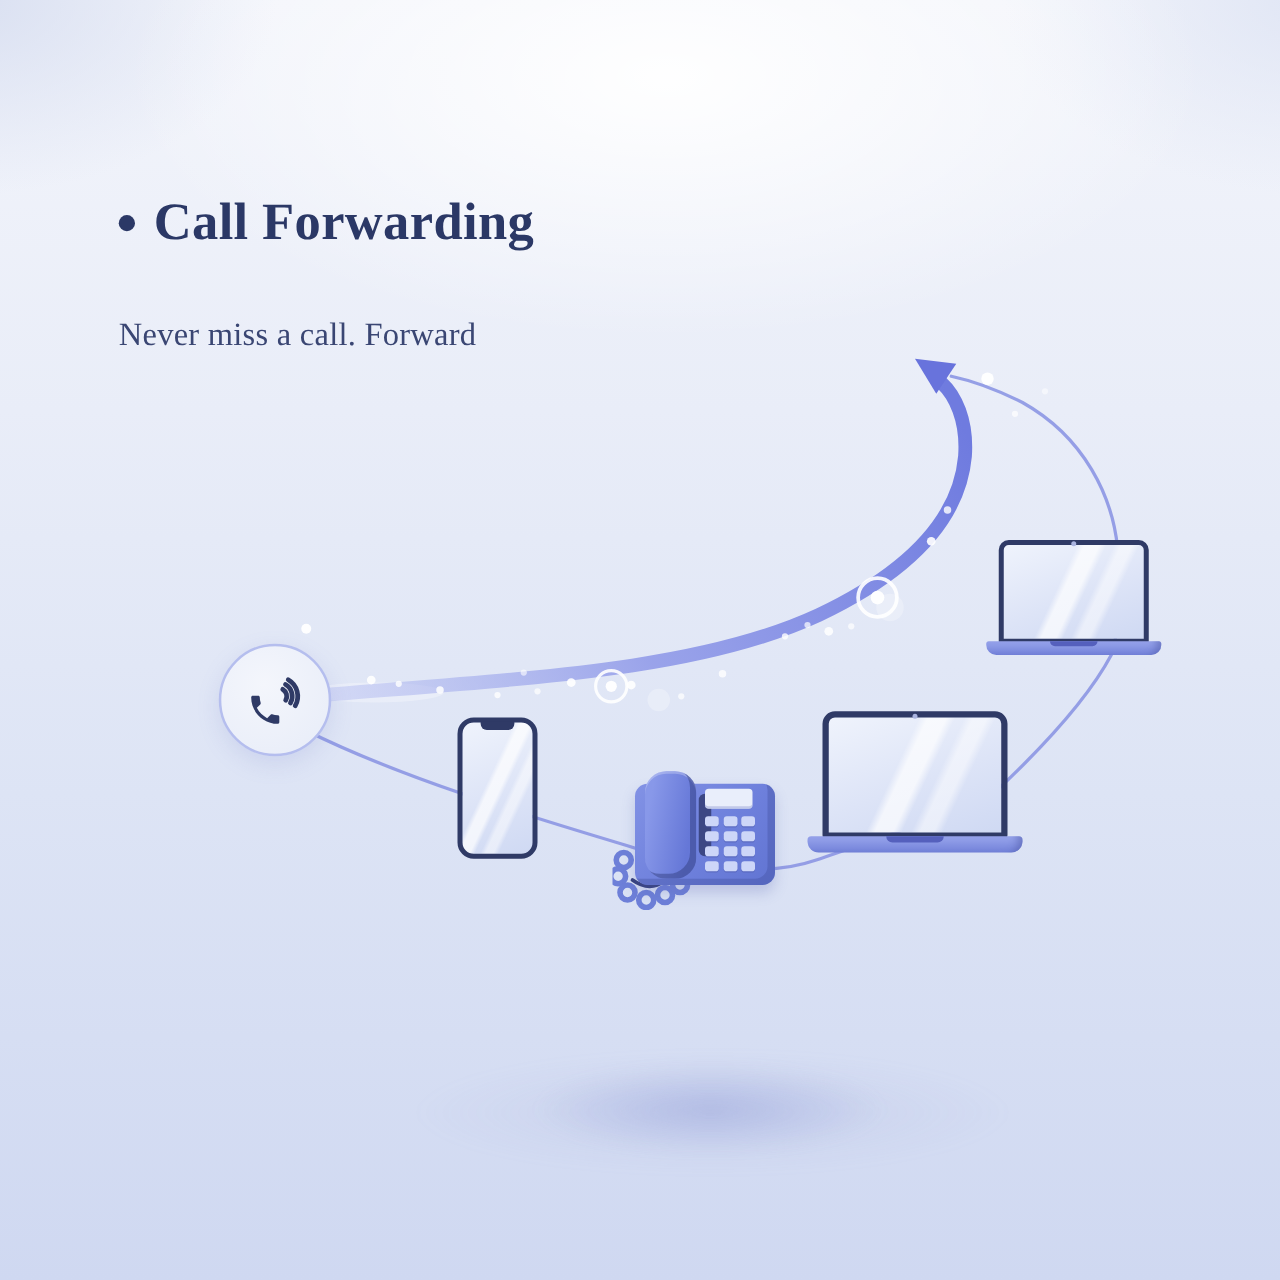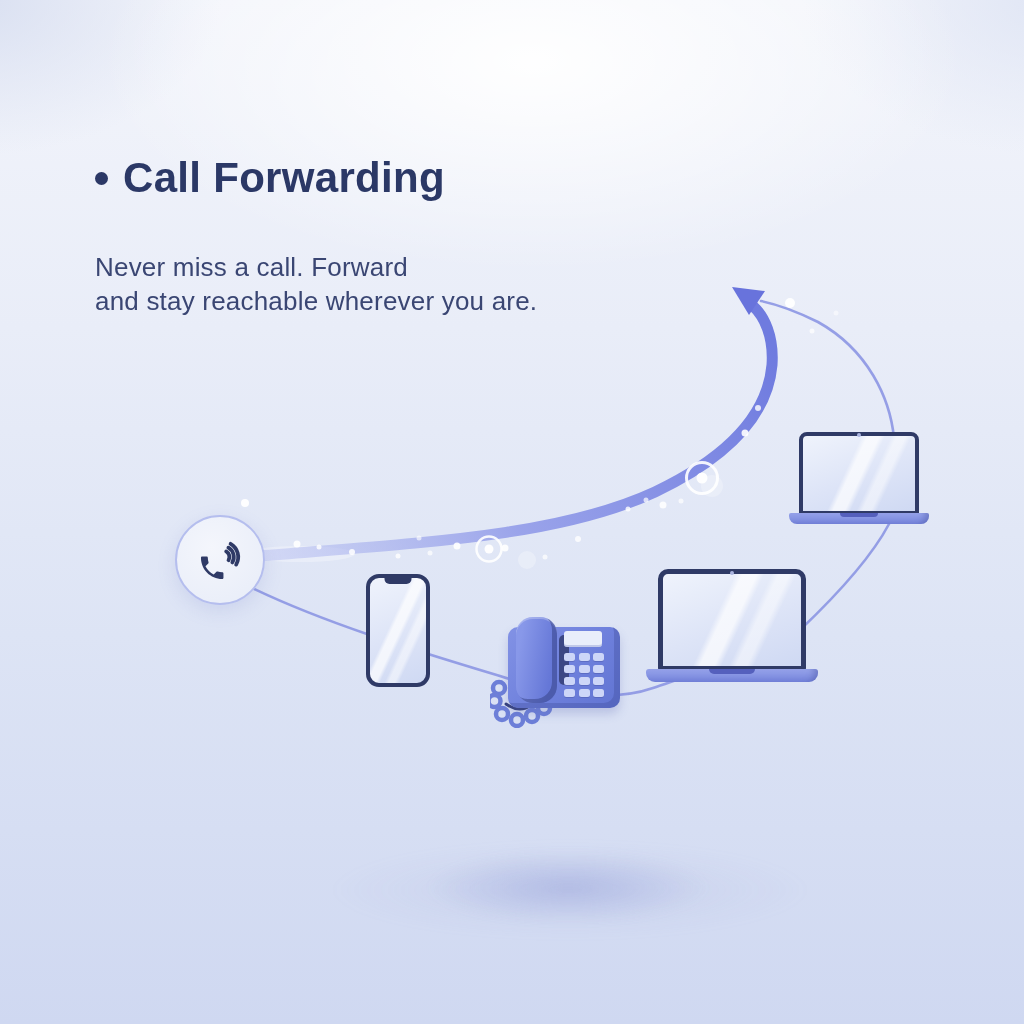--- a/index.html
+++ b/index.html
@@ -1,18 +1,18 @@
 <!DOCTYPE html>
 <html style="--c-title: #2b3866; --c-body: #3a4673; --c-navy: #2f3a66; --c-periwinkle: #7586dd; --c-periwinkle_dark: #5d6ecf; --c-line: #8c96e3; --c-arrow: #6873dc; --c-circle_border: #b5beee; --c-screen: #e7ecfa; --c-bg_top: #f3f5fb; --c-bg_bottom: #cfd8f1;"><head>
 <meta charset="utf-8">
 <style>
   html,body{margin:0;padding:0;background:#e8ecf7;}
   .stage{
     position:relative;width:1024px;height:1024px;overflow:hidden;
-    font-family:Liberation Sans, sans-serif;
+    font-family:Liberation Serif, serif;
     background:
       radial-gradient(ellipse 620px 300px at 52% 6%, rgba(255,255,255,.95), rgba(255,255,255,0) 70%),
       radial-gradient(ellipse 420px 260px at -3% 0%, rgba(214,221,240,.9), rgba(214,221,240,0) 60%),
       radial-gradient(ellipse 420px 260px at 103% 0%, rgba(222,228,244,.9), rgba(222,228,244,0) 60%),
       linear-gradient(180deg, var(--c-bg_top,#f3f5fb) 0%, #e9edf8 32%, #dde4f5 62%, var(--c-bg_bottom,#cfd8f1) 100%);
   }
   
   .title-row{position:absolute;left:95px;top:156px;display:flex;align-items:center;gap:15px;z-index:3;}
   .title-bullet{width:13px;height:13px;border-radius:50%;background:var(--c-title,#2b3866);flex:0 0 auto;
     font-size:0;color:transparent;overflow:hidden;}
@@ -211,16 +211,15 @@
     </div>
   </div>
 
   <div class="title-row">
     <div class="title-bullet">•</div>
     <div class="page-title">Call Forwarding</div>
   </div>
 
   <div class="page-desc">
     <div>Never miss a call. Forward</div>
-    <div>and stay reachable wherever you are.</div>
   </div>
 
 </div>
 
 </body></html>

